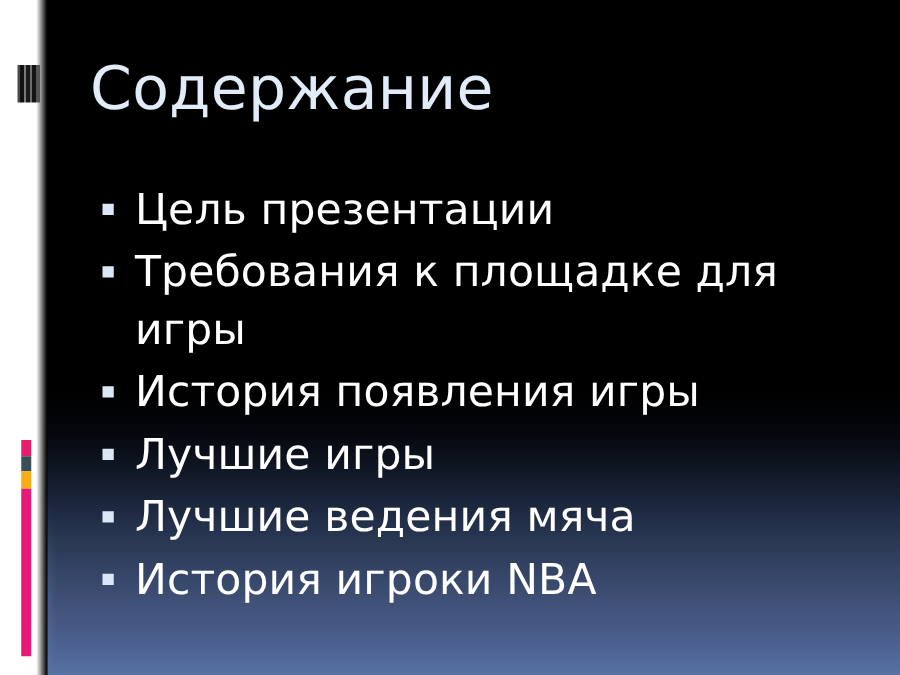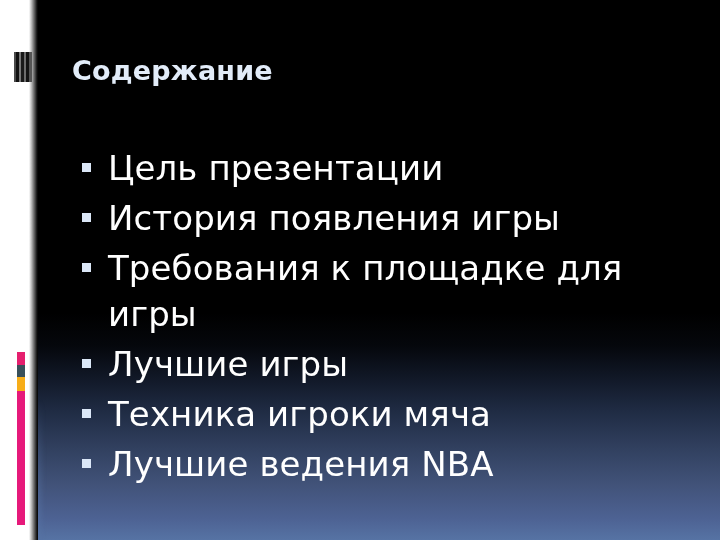--- a/index.html
+++ b/index.html
@@ -94,23 +94,23 @@
   .bar-orange     { top: 377px; height: 14px; background: #f7ad18; }
   .bar-magenta    { top: 391px; height: 134px; background: #e6197a; }
 
   
   .title {
     position: absolute;
     left: 72px;
     top: 50px;
     width: 600px;
     color: #e2ecf9;
-    font-size: 27px;
+    font-size: 48px;
     line-height: 42px;
-    font-weight: 700;
+    font-weight: 400;
     letter-spacing: 0.2px;
     white-space: nowrap;
   }
 
   
   .list {
     position: absolute;
     left: 76px;
     top: 145px;
     width: 620px;
@@ -160,33 +160,33 @@
 
   <div class="title">Содержание</div>
 
   <ul class="list">
     <li class="list-item">
       <span class="bullet-square"></span>
       <span class="item-text">Цель презентации</span>
     </li>
     <li class="list-item">
       <span class="bullet-square"></span>
-      <span class="item-text">История появления игры</span>
+      <span class="item-text item-wrap">Требования к площадке для игры</span>
     </li>
     <li class="list-item">
       <span class="bullet-square"></span>
-      <span class="item-text item-wrap">Требования к площадке для игры</span>
+      <span class="item-text">История появления игры</span>
     </li>
     <li class="list-item">
       <span class="bullet-square"></span>
       <span class="item-text">Лучшие игры</span>
     </li>
     <li class="list-item">
       <span class="bullet-square"></span>
-      <span class="item-text">Техника игроки мяча</span>
+      <span class="item-text">Лучшие ведения мяча</span>
     </li>
     <li class="list-item">
       <span class="bullet-square"></span>
-      <span class="item-text">Лучшие ведения NBA</span>
+      <span class="item-text">История игроки NBA</span>
     </li>
   </ul>
 
 </div>
 
 </body></html>

